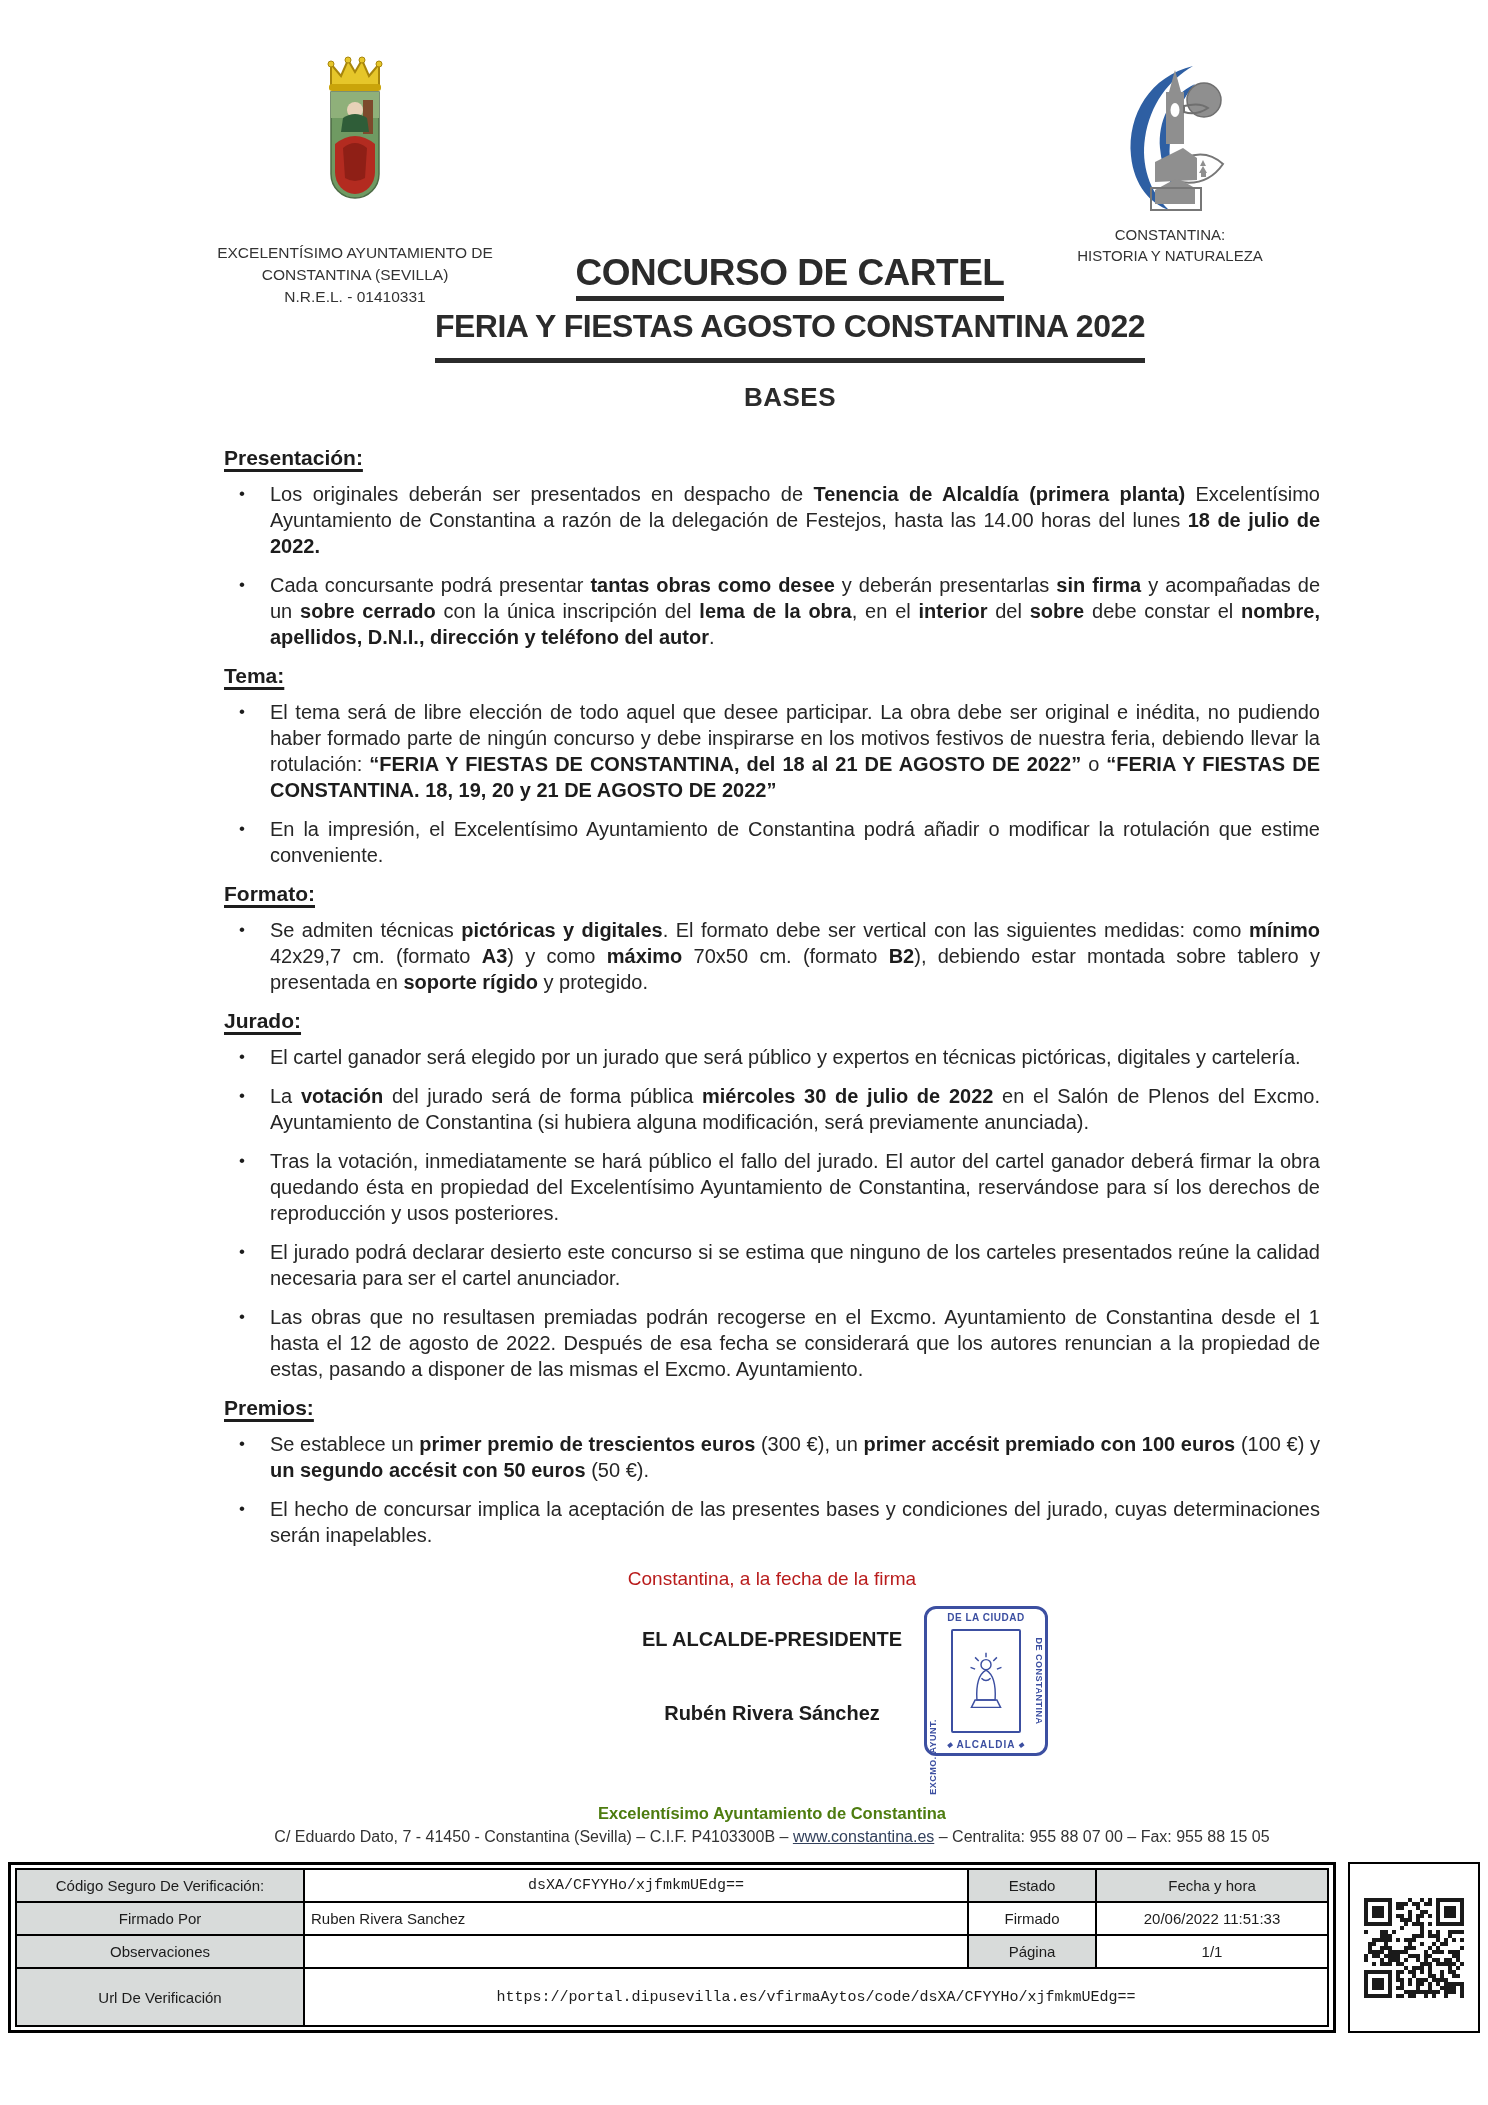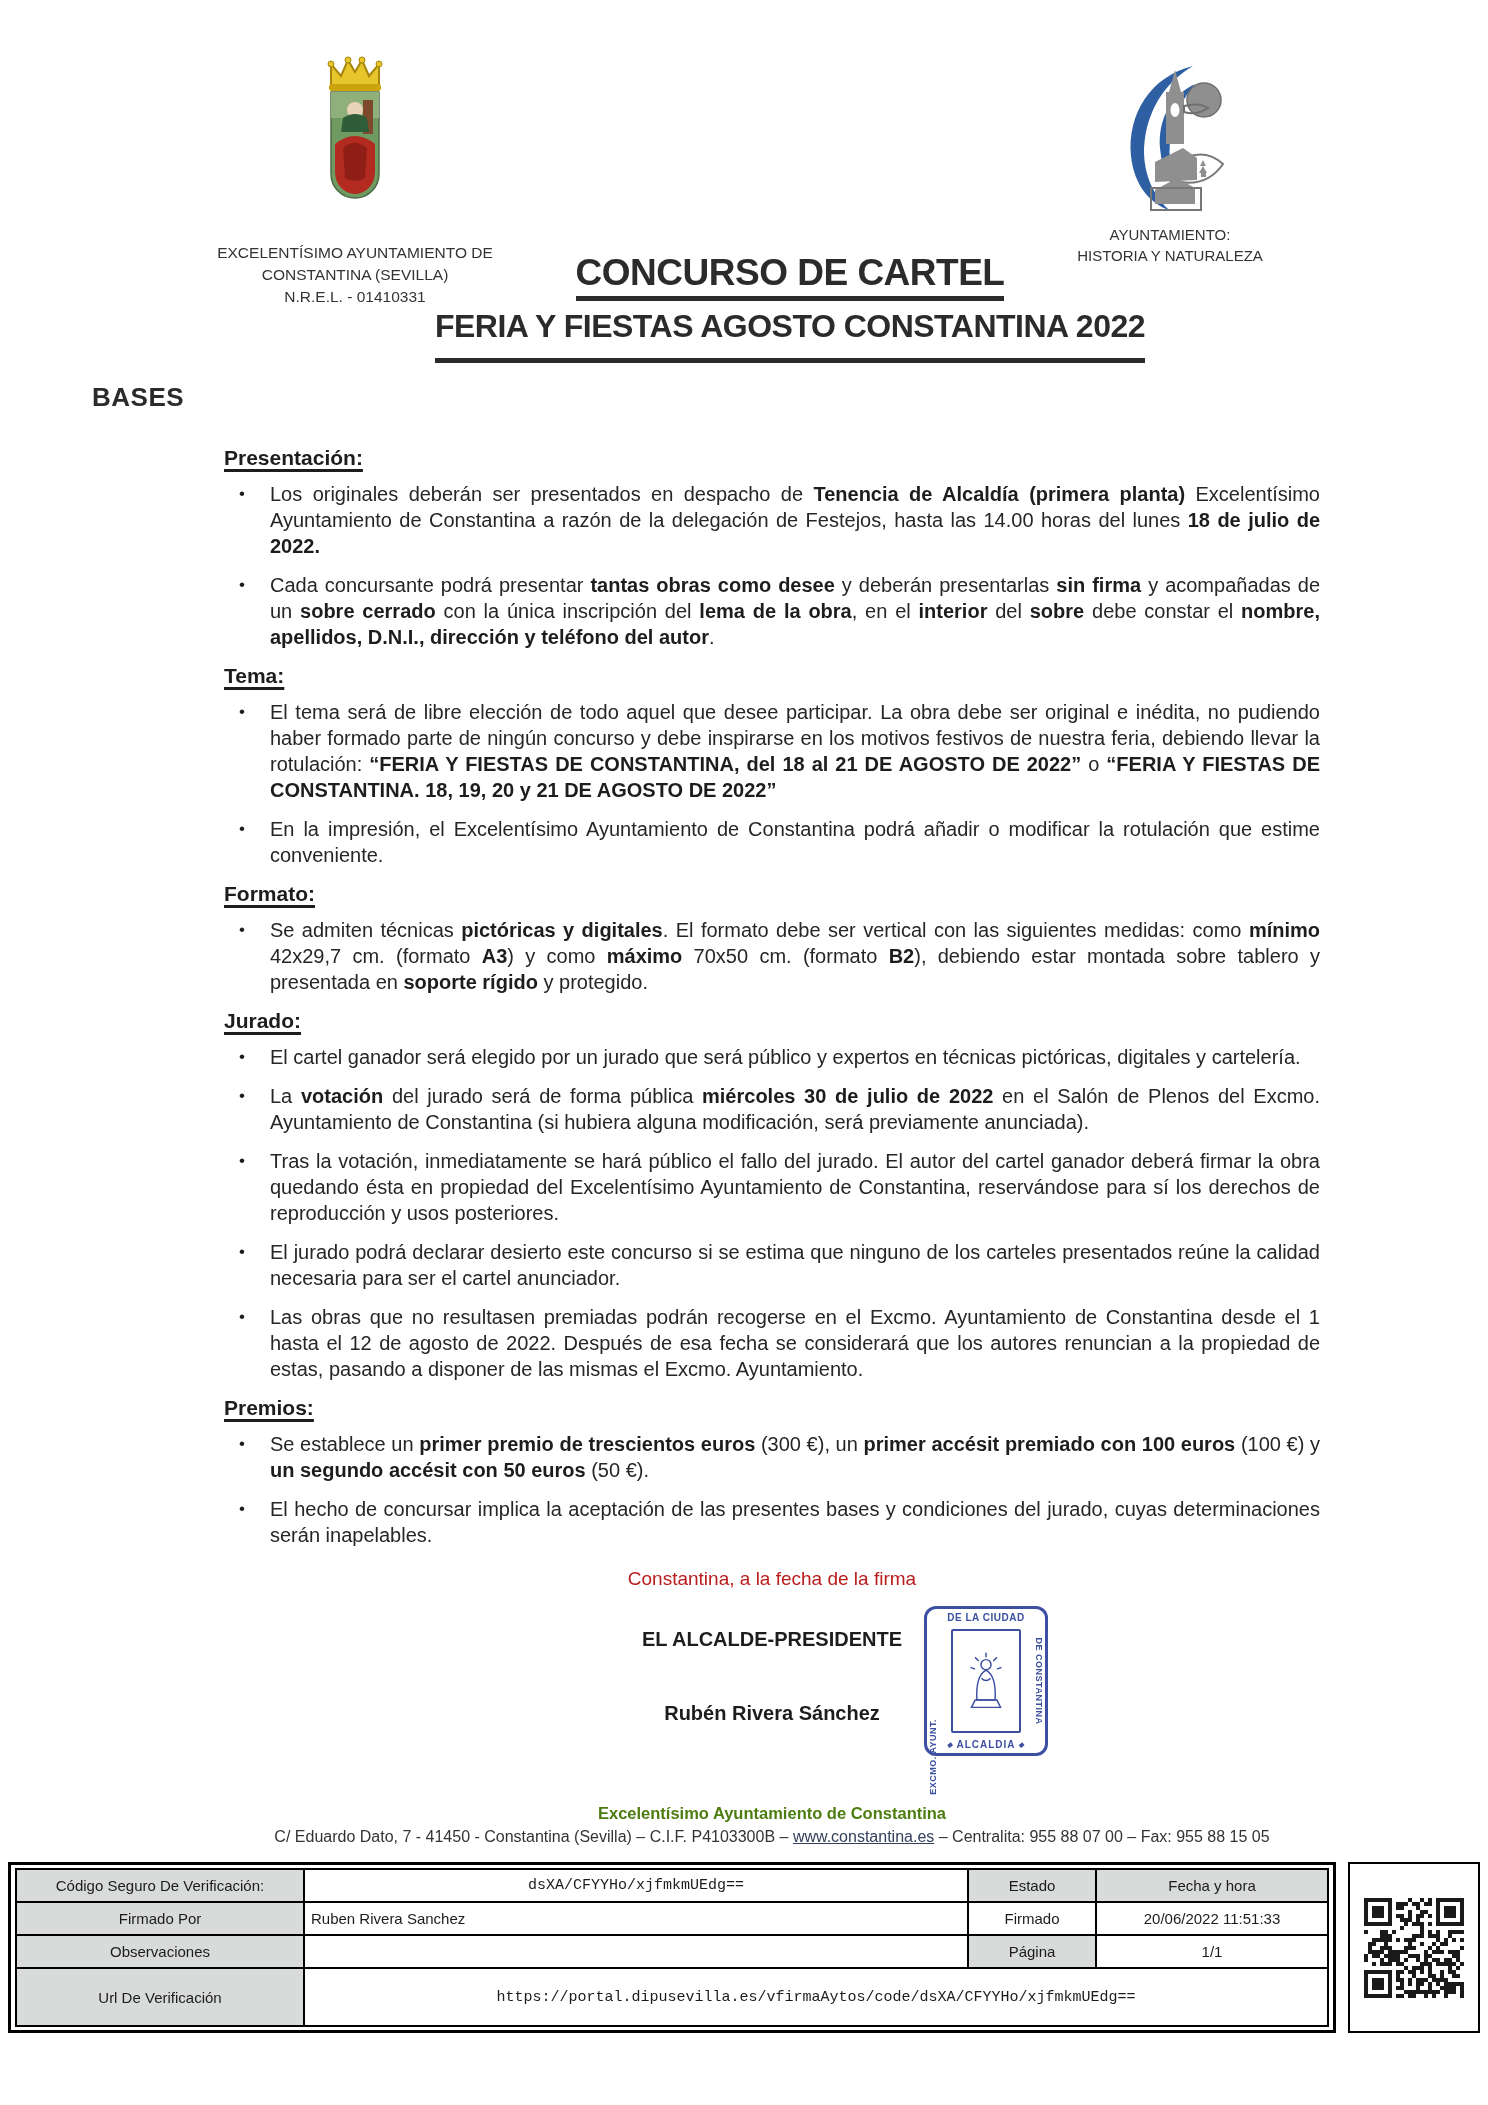--- a/index.html
+++ b/index.html
@@ -10,21 +10,21 @@
   .header{position:relative;height:432px;}
   .org-left{position:absolute;left:205px;top:52px;width:300px;text-align:center;}
   .org-left .emblem{display:block;margin:0 auto 8px auto;}
   .org-left .oline{font-size:15.5px;line-height:22px;color:#333;}
   .doc-title-wrap{position:absolute;left:92px;right:0;top:252px;text-align:center;}
   .doc-title{display:inline-block;font-size:37px;font-weight:700;letter-spacing:-.5px;color:#2b2b2b;
              border-bottom:5px solid #2b2b2b;padding-bottom:2px;}
   .doc-subtitle-wrap{position:absolute;left:92px;right:0;top:308px;text-align:center;}
   .doc-subtitle{display:inline-block;font-size:32px;font-weight:700;letter-spacing:-.5px;color:#2b2b2b;
                 border-bottom:5px solid #2b2b2b;padding-bottom:13px;}
-  .bases-wrap{position:absolute;left:92px;right:0;top:382px;}
+  .bases-wrap{position:absolute;left:92px;right:0;top:382px;text-align:center;}
   .bases{font-size:26px;font-weight:700;color:#2b2b2b;letter-spacing:.5px;}
   .org-right{position:absolute;left:1045px;top:62px;width:250px;text-align:center;}
   .org-right .emblem{display:block;margin:0 auto 6px auto;}
   .org-right .oline{font-size:15px;line-height:21px;color:#333;}
 
   
   .content{padding:0 168px 0 224px;}
   .shead{font-size:21px;font-weight:700;color:#1d1d1d;margin:14px 0 11px 0;}
   .shead{text-decoration:underline;text-decoration-thickness:2.5px;text-underline-offset:4px;}
   .bullet{display:flex;margin:0 0 13px 0;}
@@ -130,21 +130,21 @@
           <path d="M73 44 q16 -4 24 2 q-12 8 -24 4 Z" fill="none" stroke="#6f6f6f" stroke-width="2"></path>
 
           <path d="M60 104 q30 -22 52 -2 q-18 26 -52 16 Z" fill="#fff" stroke="#777" stroke-width="2"></path>
           <path d="M92 98 l3 6 h-6 Z M92 104 l4 7 h-8 Z M90 111 h5 v4 h-5 Z" fill="#8f8f8f"></path>
 
           <path d="M44 100 L72 86 L86 96 L86 118 L44 120 Z" fill="#8f8f8f"></path>
           <path d="M44 128 L66 116 L84 126 L84 142 L44 142 Z" fill="#8f8f8f"></path>
           <rect x="40" y="126" width="50" height="22" fill="none" stroke="#777" stroke-width="2"></rect>
         </svg>
       </span>
-      <div class="oline">AYUNTAMIENTO:</div>
+      <div class="oline">CONSTANTINA:</div>
       <div class="oline">HISTORIA Y NATURALEZA</div>
     </div>
   </div>
 
   <div class="content">
     <div>
         <div class="section">
           <div class="shead">Presentación:</div>
           <div class="bullet">
             <span class="bmark">•</span>

